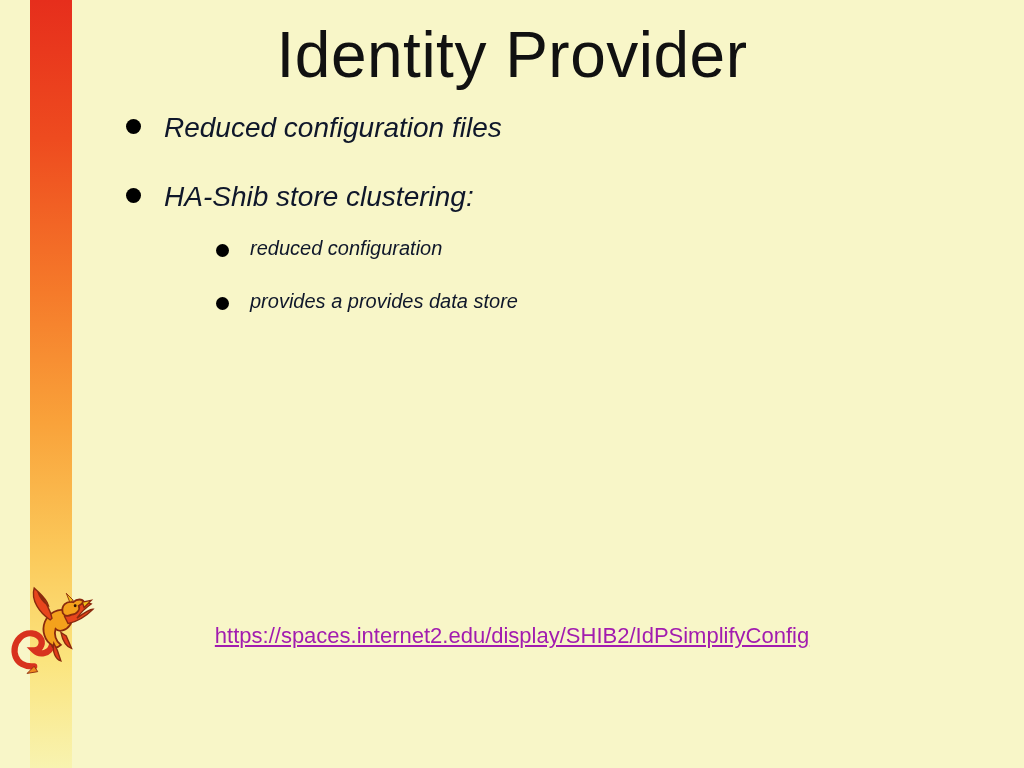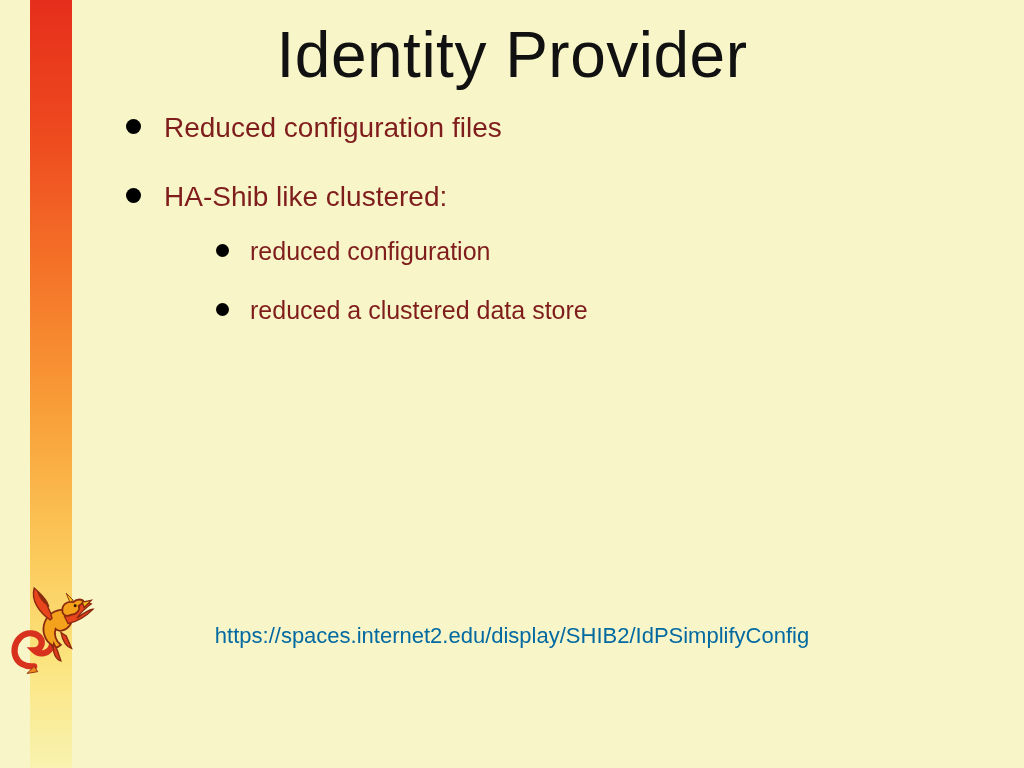--- a/index.html
+++ b/index.html
@@ -45,21 +45,22 @@
     font-weight: 400;
     letter-spacing: 0.5px;
     color: #111;
   }
   .body {
     position: absolute;
     left: 120px;
     top: 110px;
     right: 40px;
     font-size: 28px;
-    color: #7f1d1d;
+    color: #0f172a;
+    font-style: italic;
   }
   ul.level1 {
     list-style: none;
     margin: 0;
     padding: 0;
   }
   ul.level1 > li {
     position: relative;
     padding-left: 44px;
     margin: 0 0 34px 0;
@@ -72,21 +73,21 @@
     top: 9px;
     width: 15px;
     height: 15px;
     background: #000;
     border-radius: 50%;
   }
   ul.level2 {
     list-style: none;
     margin: 22px 0 0 0;
     padding: 0 0 0 46px;
-    font-size: 25px;
+    font-size: 20px;
   }
   ul.level2 > li {
     position: relative;
     padding-left: 40px;
     margin: 0 0 28px 0;
     line-height: 1.25;
   }
   ul.level2 > li::before {
     content: "";
     position: absolute;
@@ -97,21 +98,22 @@
     background: #000;
     border-radius: 50%;
   }
   .footer-link {
     position: absolute;
     left: 0;
     width: 100%;
     text-align: center;
     bottom: 40px;
     font-size: 22px;
-    color: #0369a1;
+    color: #a21caf;
+    text-decoration: underline;
   }
   .griffin {
     position: absolute;
     left: 6px;
     bottom: 12px;
     width: 92px;
     height: 98px;
   }
 </style>
 </head>
@@ -122,27 +124,27 @@
   <div class="accent-bar"></div>
 
   <div class="title">Identity Provider</div>
 
   <div class="body">
     <ul class="level1">
       <li>
         <span>Reduced configuration files</span>
       </li>
       <li>
-        <span>HA-Shib like clustered:</span>
+        <span>HA-Shib store clustering:</span>
         <ul class="level2">
           <li>
             <span>reduced configuration</span>
           </li>
           <li>
-            <span>reduced a clustered data store</span>
+            <span>provides a provides data store</span>
           </li>
         </ul>
       </li>
     </ul>
   </div>
 
   <div class="footer-link">https://spaces.internet2.edu/display/SHIB2/IdPSimplifyConfig</div>
 
   <div class="griffin">
     <svg viewBox="0 0 100 110" width="92" height="98">

